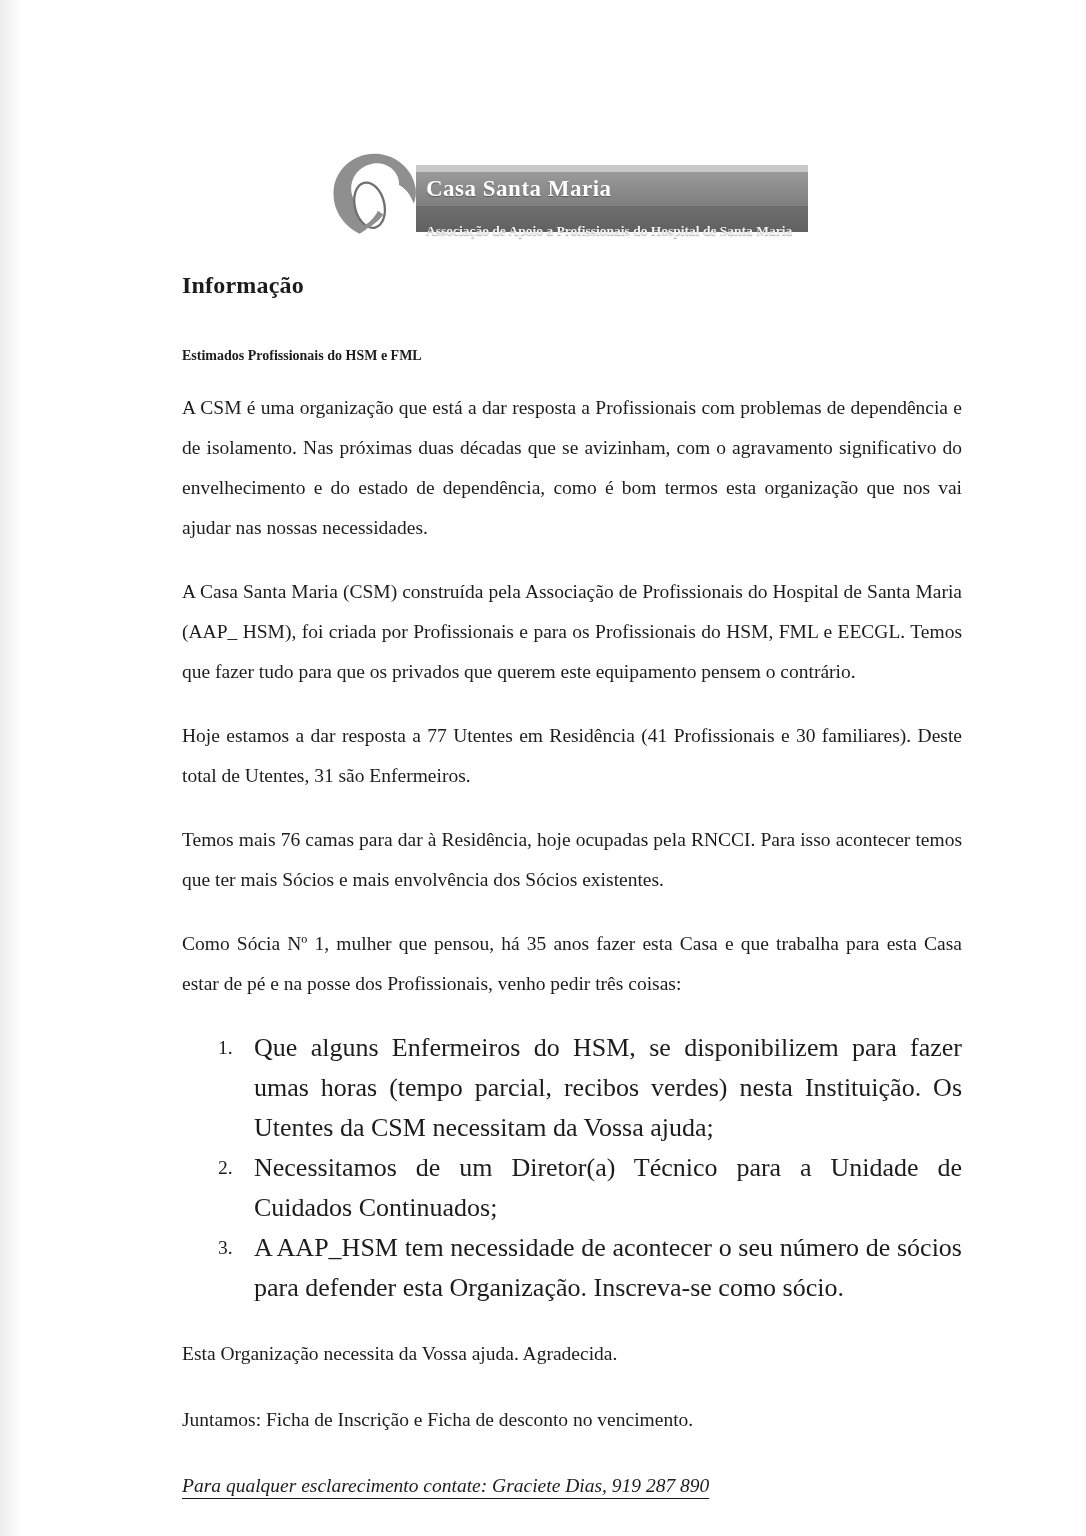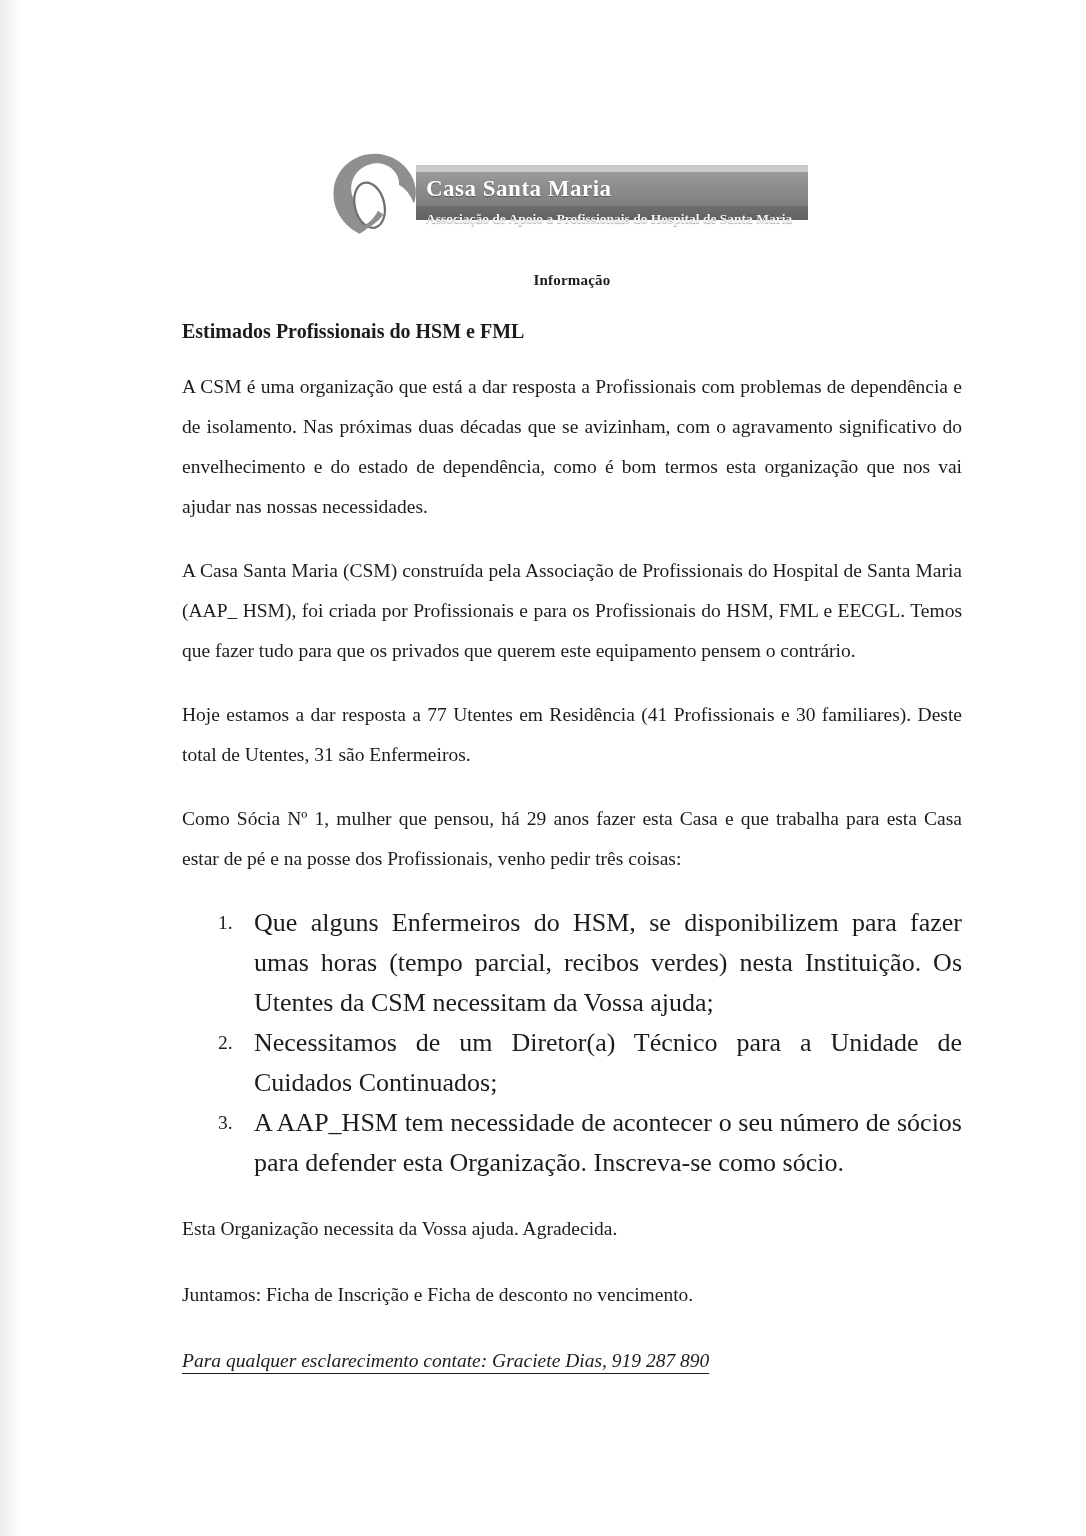--- a/index.html
+++ b/index.html
@@ -24,30 +24,30 @@
   .banner-main {
     height:34px; background:linear-gradient(180deg,#9a9a9a,#7e7e7e);
     color:#ffffff; font-weight:bold; font-size:23px; line-height:34px;
     padding:0 0 0 10px; letter-spacing:.5px;
     text-shadow:0 1px 1px rgba(0,0,0,.35);
     white-space:nowrap;
   }
   .banner-sub {
     height:14px; background:linear-gradient(180deg,#6e6e6e,#616161);
     color:#f4f4f4; font-weight:bold; font-size:13.5px; line-height:26px;
-    padding:0 0 0 10px; white-space:nowrap;
+    padding:12px 0 0 10px; white-space:nowrap;
     text-shadow:0 1px 1px rgba(0,0,0,.35);
   }
 
   
   .doc-title {
-    text-align:center; font-weight:bold; font-size:15px;
+    font-weight:bold; font-size:24px;
     margin:30px 0 0 0; letter-spacing:.2px;
   }
-  .salutation { font-weight:bold; font-size:20px; margin:31px 0 0 0; }
+  .salutation { font-weight:bold; font-size:14px; margin:49px 0 0 0; }
   p.para {
     font-size:19.5px; line-height:40px; text-align:justify;
     margin:24px 0 0 0;
   }
   .list { margin:24px 0 0 36px; }
   .li { display:flex; margin:0; }
   .li .num { flex:none; width:36px; font-size:19.5px; line-height:40px; }
   .li .litext { flex:1; font-size:26px; line-height:40px; text-align:justify; }
   p.closing { font-size:19.5px; line-height:40px; margin:26px 0 0 0; }
   .contact {
@@ -76,21 +76,22 @@
       </div>
     </div>
 
     <div class="doc-title">Informação</div>
 
     <div class="salutation">Estimados Profissionais do HSM e FML</div>
 
     <p class="para">A CSM é uma organização que está a dar resposta a Profissionais com problemas de dependência e de isolamento. Nas próximas duas décadas que se avizinham, com o agravamento significativo do envelhecimento e do estado de dependência, como é bom termos esta organização que nos vai ajudar nas nossas necessidades.</p>
     <p class="para">A Casa Santa Maria (CSM) construída pela Associação de Profissionais do Hospital de Santa Maria (AAP_ HSM), foi criada por Profissionais e para os Profissionais do HSM, FML e EECGL. Temos que fazer tudo para que os privados que querem este equipamento pensem o contrário.</p>
     <p class="para">Hoje estamos a dar resposta a 77 Utentes em Residência (41 Profissionais e 30 familiares). Deste total de Utentes, 31 são Enfermeiros.</p>
-    <p class="para">Como Sócia Nº 1, mulher que pensou, há 29 anos fazer esta Casa e que trabalha para esta Casa estar de pé e na posse dos Profissionais, venho pedir três coisas:</p>
+    <p class="para">Temos mais 76 camas para dar à Residência, hoje ocupadas pela RNCCI. Para isso acontecer temos que ter mais Sócios e mais envolvência dos Sócios existentes.</p>
+    <p class="para">Como Sócia Nº 1, mulher que pensou, há 35 anos fazer esta Casa e que trabalha para esta Casa estar de pé e na posse dos Profissionais, venho pedir três coisas:</p>
 
     <div class="list">
       <div class="li">
         <span class="num">1.</span>
         <span class="litext">Que alguns Enfermeiros do HSM, se disponibilizem para fazer umas horas (tempo parcial, recibos verdes) nesta Instituição. Os Utentes da CSM necessitam da Vossa ajuda;</span>
       </div>
       <div class="li">
         <span class="num">2.</span>
         <span class="litext">Necessitamos de um Diretor(a) Técnico para a Unidade de Cuidados Continuados;</span>
       </div>

